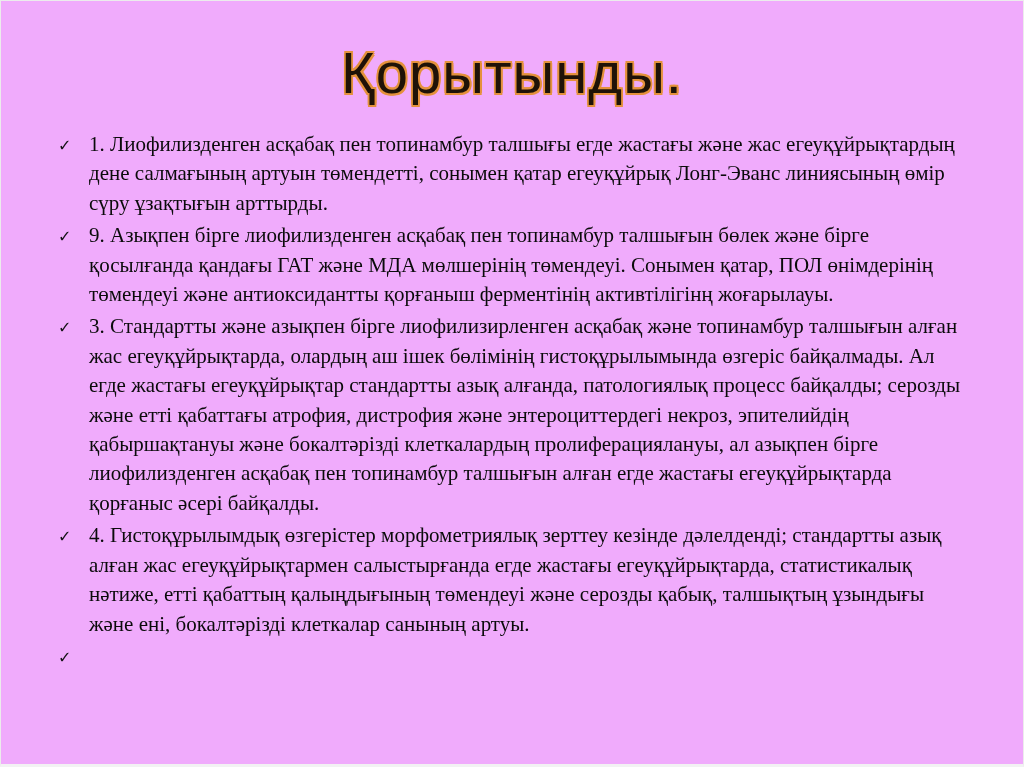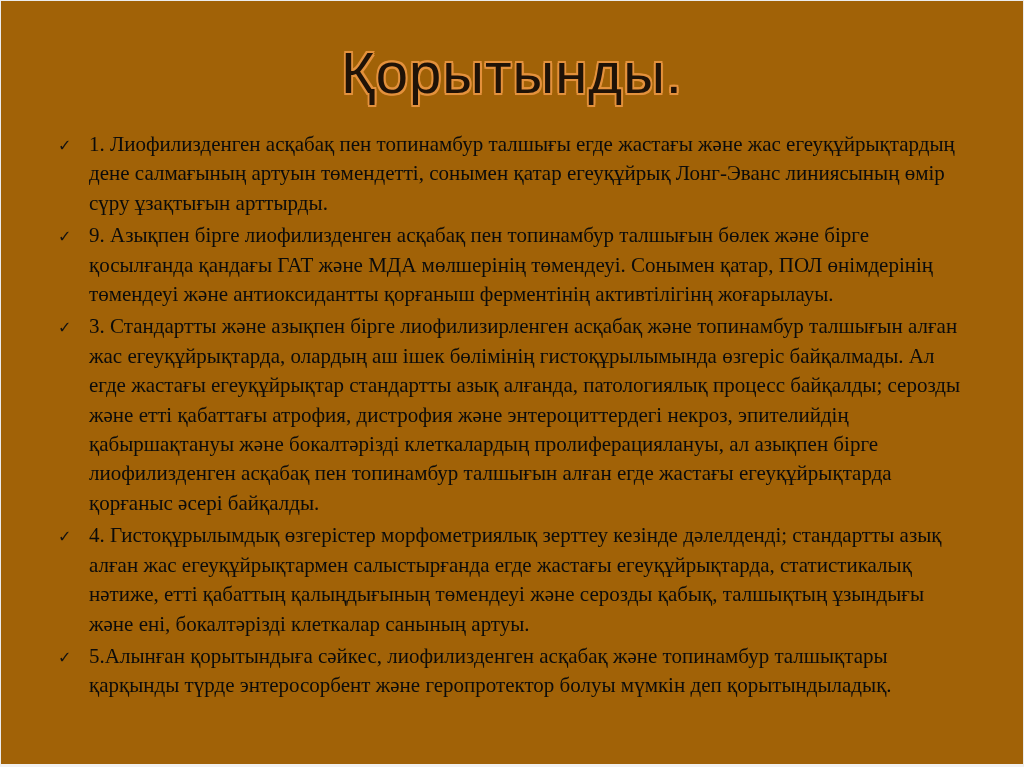--- a/index.html
+++ b/index.html
@@ -4,21 +4,21 @@
 <style>
   html, body {
     margin: 0;
     padding: 0;
     background: #ffffff;
   }
   .slide {
     position: relative;
     width: 1024px;
     height: 767px;
-    background: #a16207;
+    background: #f0abfc;
     box-sizing: border-box;
     border: 1px solid #ececec;
     border-bottom: 3px solid #f2f2f3;
     overflow: hidden;
     font-family: "Liberation Serif", serif;
   }
   .slide-title {
     margin: 38px 0 0 0;
     text-align: center;
     font-family: "Liberation Sans", sans-serif;
@@ -78,16 +78,15 @@
     <li class="bullet-item">
       <span class="check-icon">✓</span>
       <span>3. Стандартты және азықпен бірге лиофилизирленген асқабақ және топинамбур талшығын алған жас егеуқұйрықтарда, олардың аш ішек бөлімінің гистоқұрылымында өзгеріс байқалмады. Ал егде жастағы егеуқұйрықтар стандартты азық алғанда, патологиялық процесс байқалды; серозды және етті қабаттағы атрофия, дистрофия және энтероциттердегі некроз, эпителийдің қабыршақтануы және бокалтәрізді клеткалардың пролиферациялануы, ал азықпен бірге лиофилизденген асқабақ пен топинамбур талшығын алған егде жастағы егеуқұйрықтарда қорғаныс әсері байқалды.</span>
     </li>
     <li class="bullet-item">
       <span class="check-icon">✓</span>
       <span>4. Гистоқұрылымдық өзгерістер морфометриялық зерттеу кезінде дәлелденді; стандартты азық алған жас егеуқұйрықтармен салыстырғанда егде жастағы егеуқұйрықтарда, статистикалық нәтиже, етті қабаттың қалыңдығының төмендеуі және серозды қабық, талшықтың ұзындығы және ені, бокалтәрізді клеткалар санының артуы.</span>
     </li>
     <li class="bullet-item">
       <span class="check-icon">✓</span>
-      <span>5.Алынған қорытындыға сәйкес, лиофилизденген асқабақ және топинамбур талшықтары қарқынды түрде энтеросорбент және геропротектор болуы мүмкін деп қорытындыладық.</span>
     </li>
   </ul>
 </div>
 
 </body></html>

